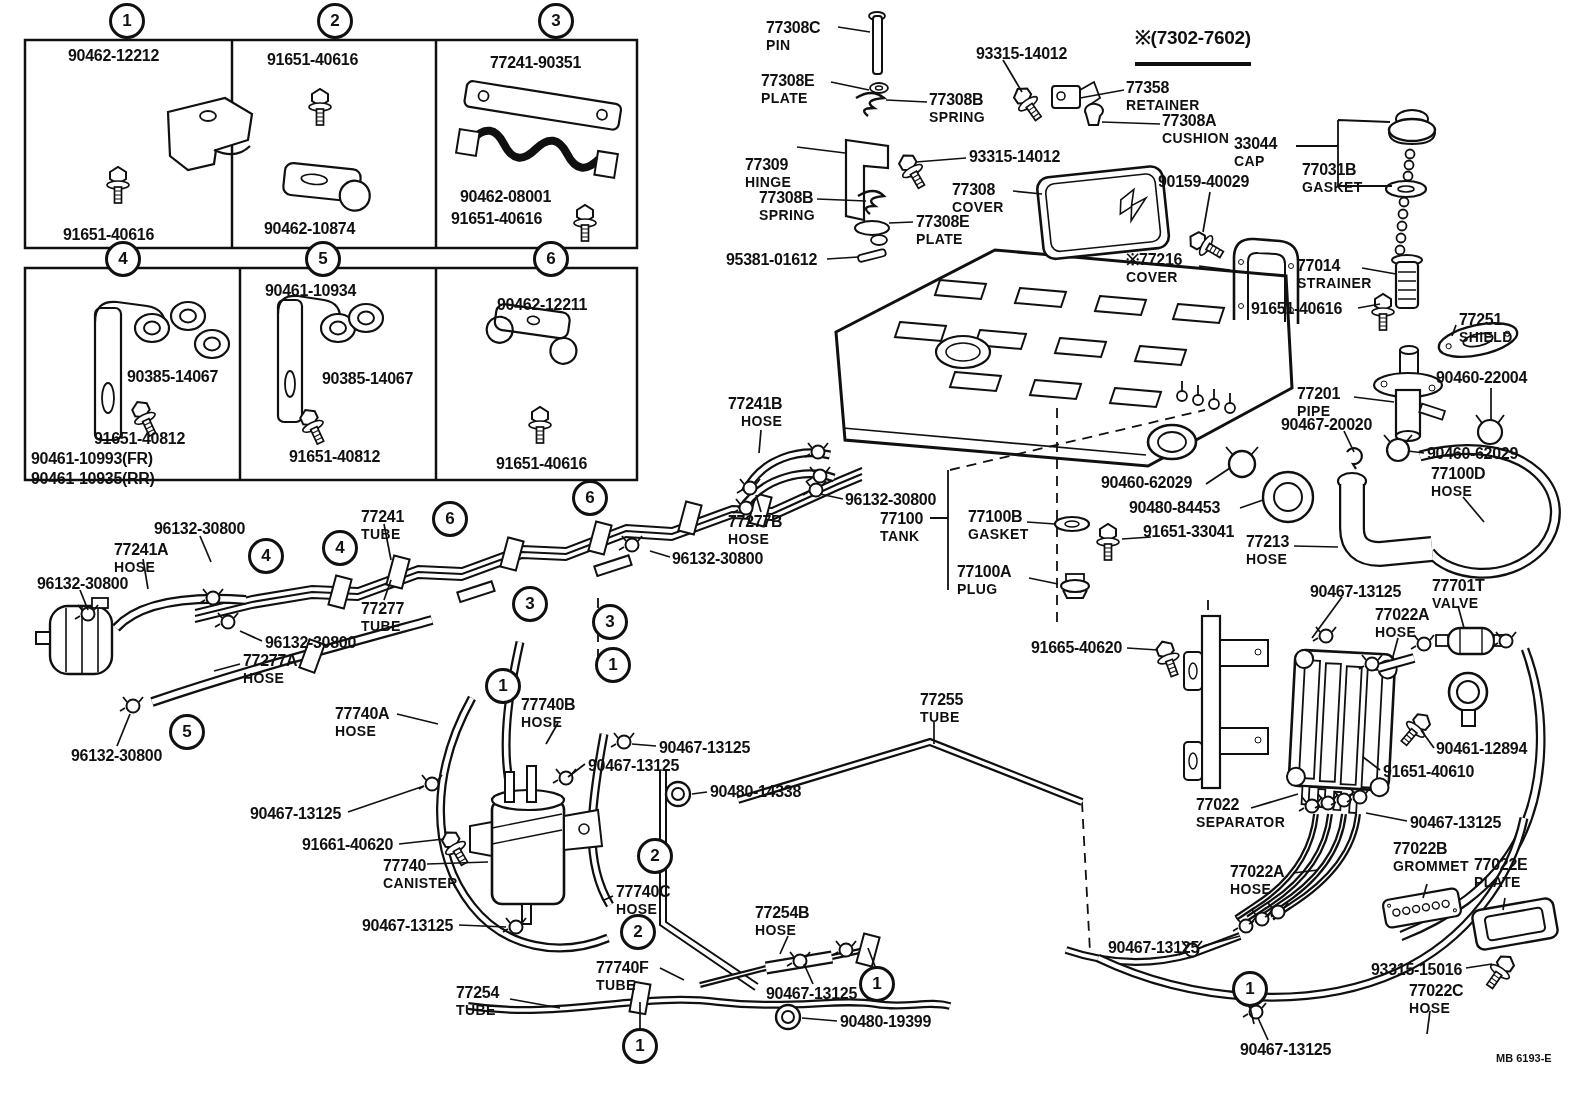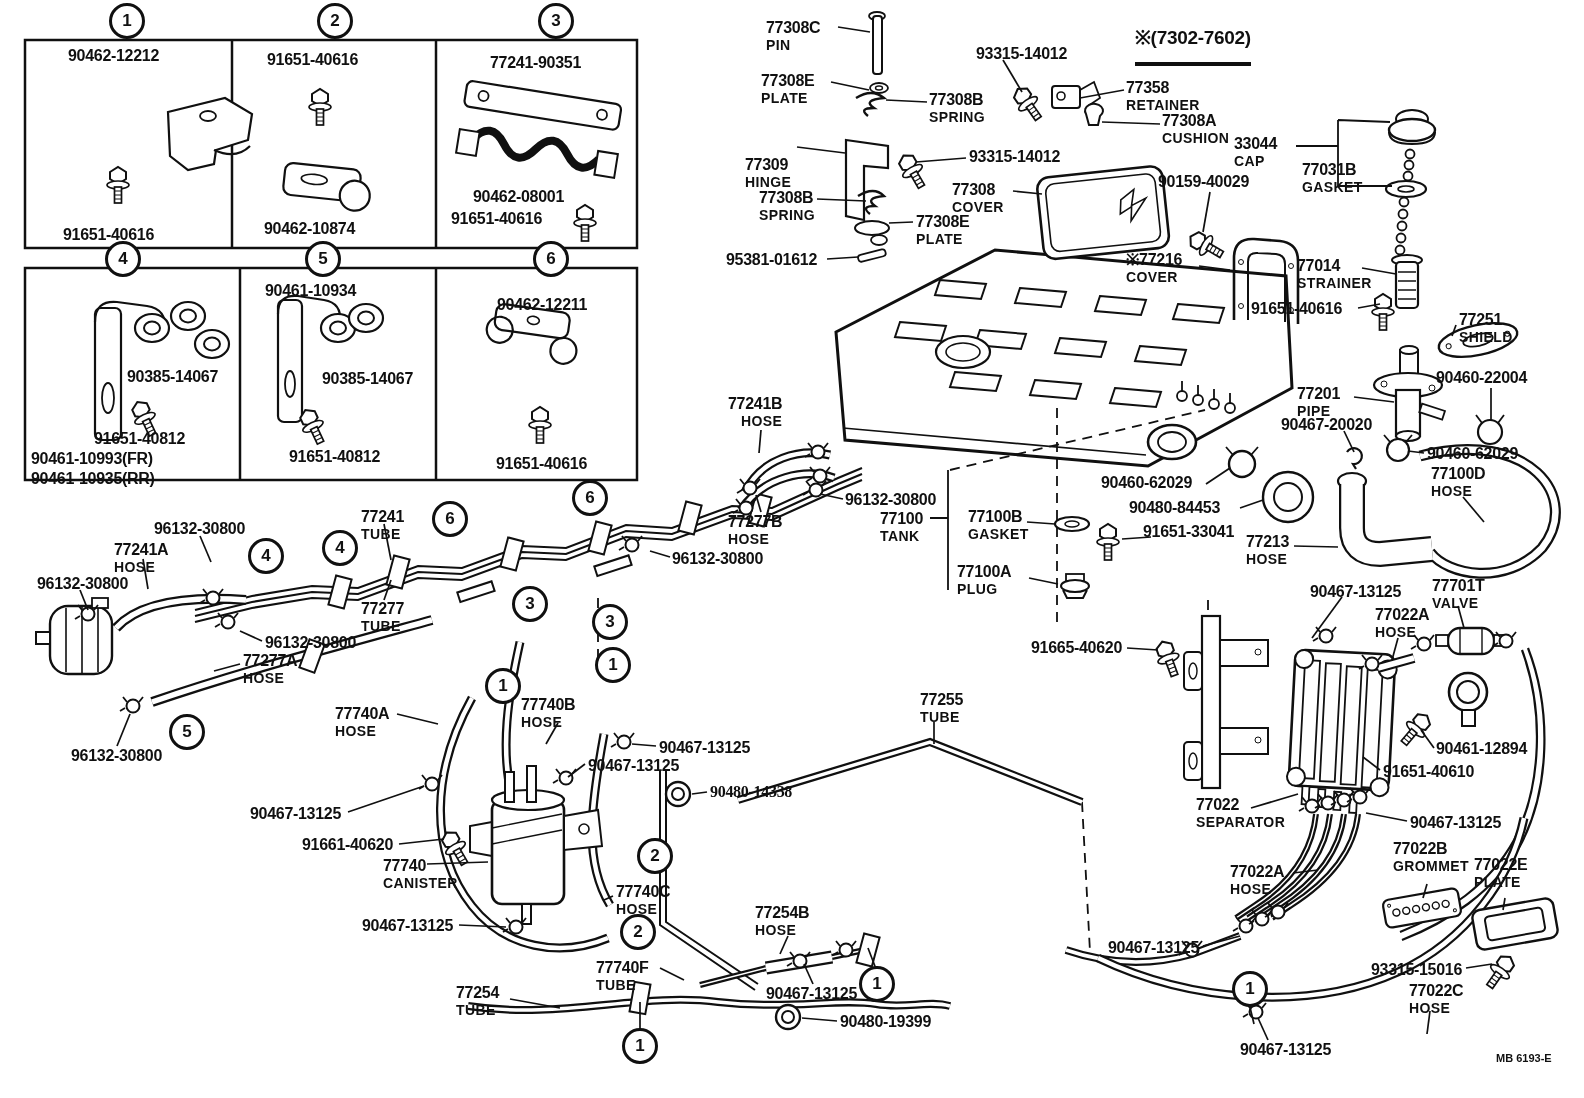--- a/index.html
+++ b/index.html
@@ -646,21 +646,21 @@
         <line x1="1249" y1="1003" x2="1254" y2="1024"></line>
         <line x1="1268" y1="1040" x2="1258" y2="1018"></line>
       </g>
     </svg>
   <div id="labels">
       <div class="lbl" style="left: 68px; top: 48px;"><span>90462-12212</span></div>
       <div class="lbl" style="left: 63px; top: 227px;"><span>91651-40616</span></div>
       <div class="lbl" style="left: 267px; top: 52px;"><span>91651-40616</span></div>
       <div class="lbl" style="left: 264px; top: 221px;"><span>90462-10874</span></div>
       <div class="lbl" style="left: 490px; top: 55px;"><span>77241-90351</span></div>
-      <div class="lbl" style="left: 473px; top: 189px;"><span>90462-08001</span></div>
+      <div class="lbl" style="left: 460px; top: 189px;"><span>90462-08001</span></div>
       <div class="lbl" style="left: 451px; top: 211px;"><span>91651-40616</span></div>
       <div class="lbl" style="left: 127px; top: 369px;"><span>90385-14067</span></div>
       <div class="lbl" style="left: 94px; top: 431px;"><span>91651-40812</span></div>
       <div class="lbl" style="left: 31px; top: 451px;"><span>90461-10993(FR)</span></div>
       <div class="lbl" style="left: 31px; top: 471px;"><span>90461-10935(RR)</span></div>
       <div class="lbl" style="left: 265px; top: 283px;"><span>90461-10934</span></div>
       <div class="lbl" style="left: 322px; top: 371px;"><span>90385-14067</span></div>
       <div class="lbl" style="left: 289px; top: 449px;"><span>91651-40812</span></div>
       <div class="lbl" style="left: 497px; top: 297px;"><span>90462-12211</span></div>
       <div class="lbl" style="left: 496px; top: 456px;"><span>91651-40616</span></div>
@@ -704,21 +704,21 @@
       <div class="lbl" style="left: 265px; top: 635px;"><span>96132-30800</span></div>
       <div class="lbl" style="left: 243px; top: 653px;"><span>77277A</span><span class="sub">HOSE</span></div>
       <div class="lbl" style="left: 71px; top: 748px;"><span>96132-30800</span></div>
       <div class="lbl" style="left: 728px; top: 396px; text-align: right;"><span>77241B</span><span class="sub">HOSE</span></div>
       <div class="lbl" style="left: 728px; top: 514px;"><span>77277B</span><span class="sub">HOSE</span></div>
       <div class="lbl" style="left: 672px; top: 551px;"><span>96132-30800</span></div>
       <div class="lbl" style="left: 335px; top: 706px;"><span>77740A</span><span class="sub">HOSE</span></div>
       <div class="lbl" style="left: 521px; top: 697px;"><span>77740B</span><span class="sub">HOSE</span></div>
       <div class="lbl" style="left: 659px; top: 740px;"><span>90467-13125</span></div>
       <div class="lbl" style="left: 588px; top: 758px;"><span>90467-13125</span></div>
-      <div class="lbl" style="left: 710px; top: 784px; font-family: Liberation Serif, serif;"><span>90480-14338</span></div>
+      <div class="lbl" style="left: 710px; top: 784px;"><span>90480-14338</span></div>
       <div class="lbl" style="left: 250px; top: 806px;"><span>90467-13125</span></div>
       <div class="lbl" style="left: 302px; top: 837px;"><span>91661-40620</span></div>
       <div class="lbl" style="left: 383px; top: 858px;"><span>77740</span><span class="sub">CANISTER</span></div>
       <div class="lbl" style="left: 362px; top: 918px;"><span>90467-13125</span></div>
       <div class="lbl" style="left: 616px; top: 884px;"><span>77740C</span><span class="sub">HOSE</span></div>
       <div class="lbl" style="left: 596px; top: 960px;"><span>77740F</span><span class="sub">TUBE</span></div>
       <div class="lbl" style="left: 456px; top: 985px;"><span>77254</span><span class="sub">TUBE</span></div>
       <div class="lbl" style="left: 920px; top: 692px;"><span>77255</span><span class="sub">TUBE</span></div>
       <div class="lbl" style="left: 755px; top: 905px;"><span>77254B</span><span class="sub">HOSE</span></div>
       <div class="lbl" style="left: 766px; top: 986px;"><span>90467-13125</span></div>

